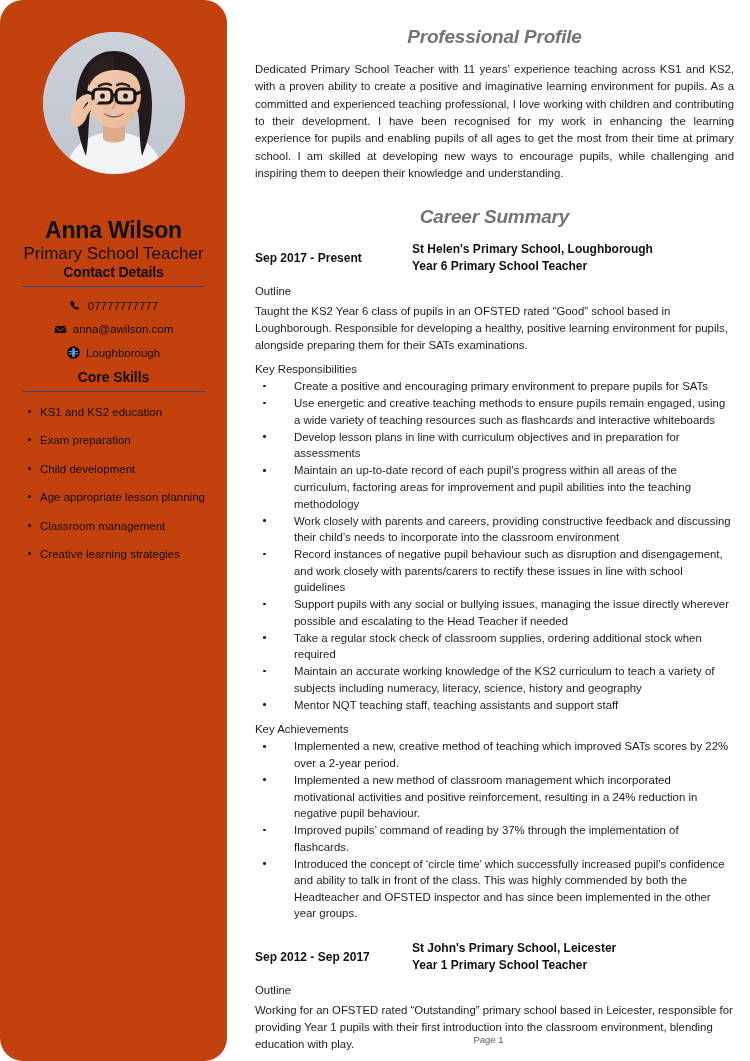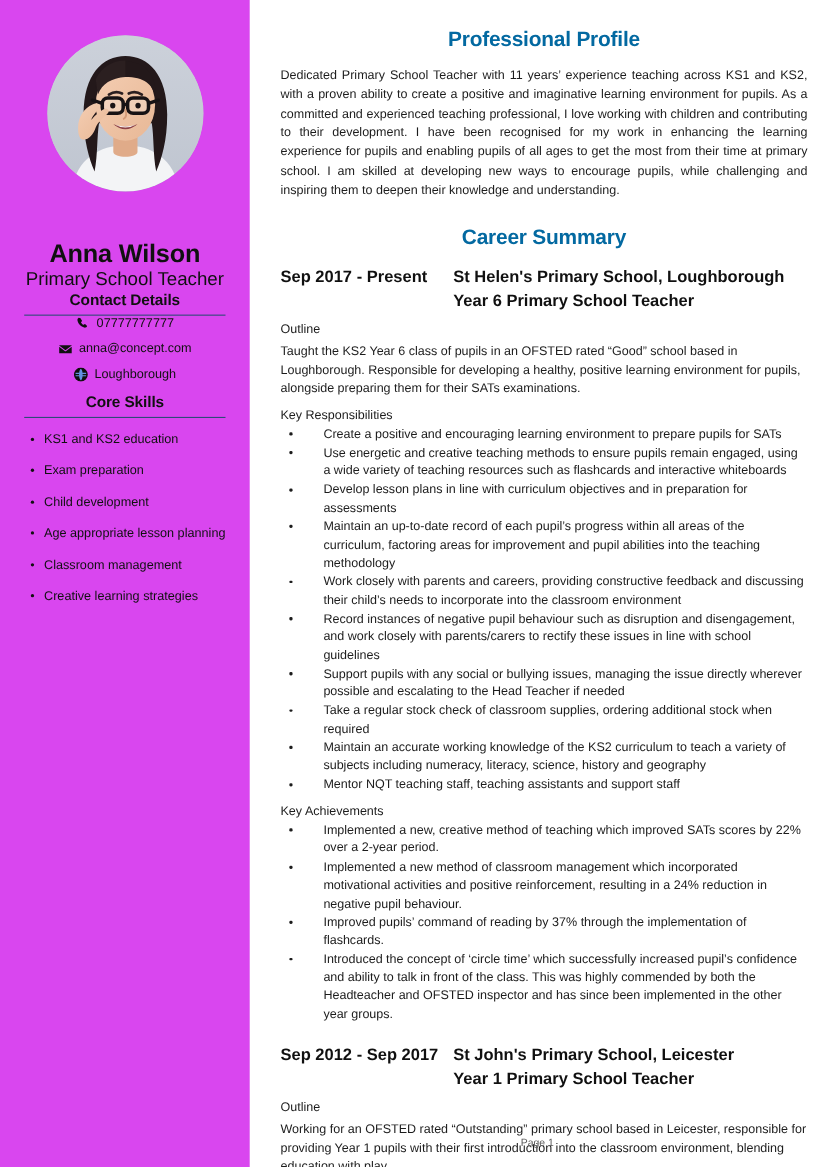--- a/index.html
+++ b/index.html
@@ -17,24 +17,25 @@
     height: 1061px;
     background: #ffffff;
     overflow: hidden;
     display: flex;
   }
 
   
   .sidebar {
     width: 227px;
     flex: 0 0 227px;
-    background: #d946ef;
+    background: #c2410c;
     padding: 32px 22px 0 22px;
     text-align: center;
     color: #111111;
+    border-radius: 23px;
   }
 
   .avatar {
     width: 142px;
     height: 142px;
     border-radius: 50%;
     margin: 0 auto;
     overflow: hidden;
     position: relative;
     background: #c3c8d2;
@@ -64,21 +65,21 @@
     color: #101010;
     letter-spacing: -0.1px;
   }
   .side-rule {
     margin-top: 6px;
     height: 1px;
     background: #2f4a78;
     width: 100%;
   }
 
-  .contact-list { }
+  .contact-list { margin-top: 12px; }
   .contact-row {
     display: flex;
     align-items: center;
     justify-content: center;
     gap: 6px;
     font-size: 11.5px;
     line-height: 1.25;
     margin-bottom: 9px;
     color: #101010;
   }
@@ -118,41 +119,42 @@
 
   
   .main {
     flex: 1 1 auto;
     padding: 26px 16px 0 28px;
     position: relative;
   }
 
   .section-title {
     text-align: center;
-    color: #0369a1;
+    color: #737373;
     font-size: 19px;
     font-weight: bold;
     letter-spacing: -0.2px;
     margin-bottom: 13px;
+    font-style: italic;
   }
   .section-title.second { margin-top: 24px; }
 
   .profile-text {
     font-size: 11.4px;
     line-height: 1.52;
     color: #1c1c1c;
     text-align: justify;
   }
 
   .job { margin-top: 2px; }
 
   .job-header {
     display: flex;
-    align-items: flex-start;
-    font-size: 15px;
+    align-items: center;
+    font-size: 12px;
     font-weight: bold;
     color: #101010;
     line-height: 1.42;
   }
   .job-dates { flex: 0 0 157px; }
   .job-place { flex: 1 1 auto; }
   .job-place .role { display: block; }
 
   .sub-label {
     font-size: 11.4px;
@@ -277,21 +279,21 @@
         </span>
         <span>07777777777</span>
       </div>
 
       <div class="contact-row">
         <span class="ic">
           <svg viewBox="0 0 16 16" xmlns="http://www.w3.org/2000/svg">
               <path fill="#101010" d="M1 3.6h14v.3L8 9 1 3.9zM1 5.3l6.6 4.8c.25.18.55.18.8 0L15 5.3v7.1H1z"></path>
             </svg>
         </span>
-        <span>anna@concept.com</span>
+        <span>anna@awilson.com</span>
       </div>
 
       <div class="contact-row">
         <span class="ic">
           <svg viewBox="0 0 16 16" xmlns="http://www.w3.org/2000/svg">
               <circle cx="8" cy="8" r="7" fill="#101010"></circle>
               <path fill="#6390e0" d="M8 1.6c1 0 2 2.9 2 6.4s-1 6.4-2 6.4-2-2.9-2-6.4S7 1.6 8 1.6z"></path>
               <path fill="#6390e0" d="M1.7 6.1h12.6v1.2H1.7zM1.7 8.8h12.6V10H1.7z"></path>
               <circle cx="8" cy="8" r="7" fill="none" stroke="#101010" stroke-width="1.5"></circle>
             </svg>
@@ -329,21 +331,21 @@
           <span>St Helen's Primary School, Loughborough</span>
           <span class="role">Year 6 Primary School Teacher</span>
         </div>
       </div>
 
       <div class="sub-label">Outline</div>
       <p class="para">Taught the KS2 Year 6 class of pupils in an OFSTED rated “Good” school based in Loughborough. Responsible for developing a healthy, positive learning environment for pupils, alongside preparing them for their SATs examinations.</p>
 
       <div class="sub-label tight">Key Responsibilities</div>
       <ul class="bullets">
-        <li>Create a positive and encouraging learning environment to prepare pupils for SATs</li>
+        <li>Create a positive and encouraging primary environment to prepare pupils for SATs</li>
         <li>Use energetic and creative teaching methods to ensure pupils remain engaged, using a wide variety of teaching resources such as flashcards and interactive whiteboards</li>
         <li>Develop lesson plans in line with curriculum objectives and in preparation for assessments</li>
         <li>Maintain an up-to-date record of each pupil’s progress within all areas of the curriculum, factoring areas for improvement and pupil abilities into the teaching methodology</li>
         <li>Work closely with parents and careers, providing constructive feedback and discussing their child’s needs to incorporate into the classroom environment</li>
         <li>Record instances of negative pupil behaviour such as disruption and disengagement, and work closely with parents/carers to rectify these issues in line with school guidelines</li>
         <li>Support pupils with any social or bullying issues, managing the issue directly wherever possible and escalating to the Head Teacher if needed</li>
         <li>Take a regular stock check of classroom supplies, ordering additional stock when required</li>
         <li>Maintain an accurate working knowledge of the KS2 curriculum to teach a variety of subjects including numeracy, literacy, science, history and geography</li>
         <li>Mentor NQT teaching staff, teaching assistants and support staff</li>
       </ul>

